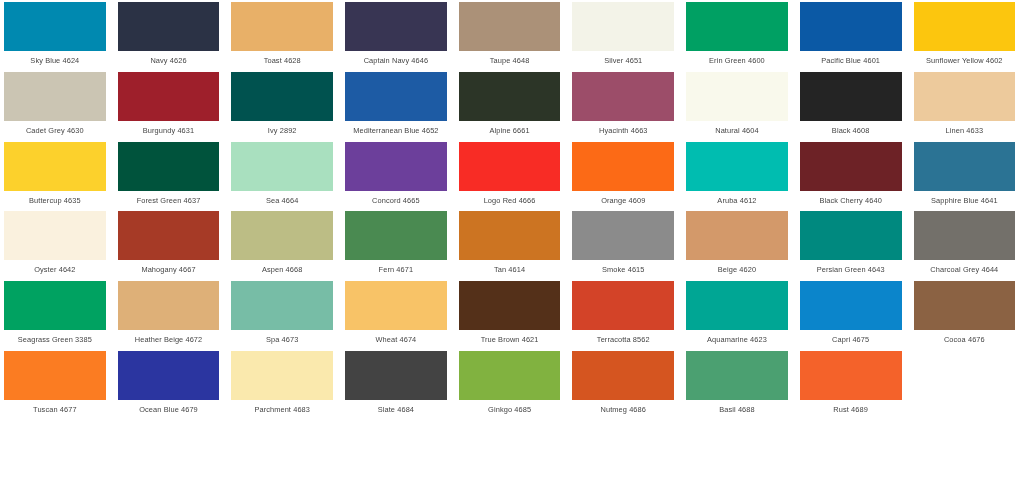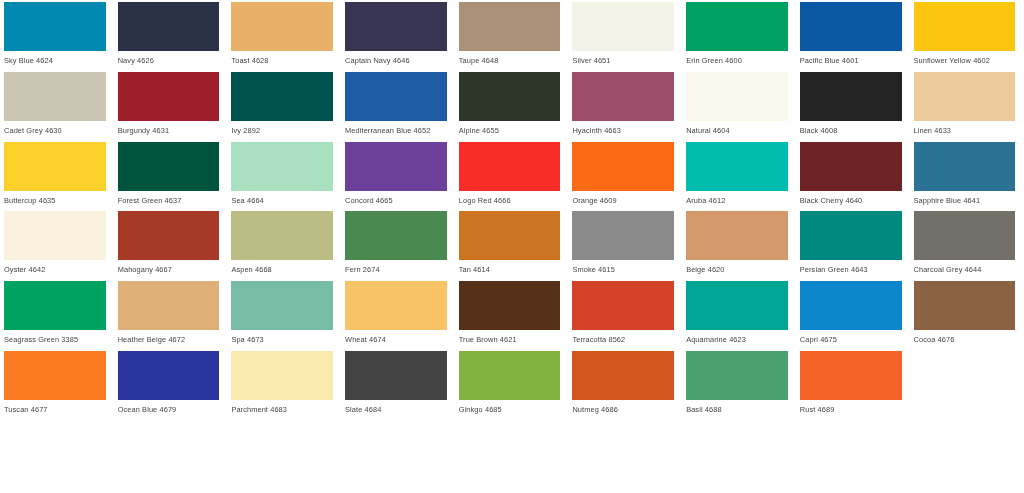--- a/index.html
+++ b/index.html
@@ -37,20 +37,21 @@
   .swatch-label {
     display: block;
     font-size: 7.4px;
     line-height: 11px;
     color: #444444;
     padding-top: 4px;
     letter-spacing: 0.1px;
     white-space: nowrap;
     overflow: hidden;
     font-family: "Liberation Sans", "DejaVu Sans", sans-serif;
+    text-align: center;
   }
 </style>
 </head>
 <body>
 
 <div id="swatch-grid">
     <div class="swatch-cell">
       <span class="swatch-chip" style="background-color: rgb(0, 137, 176);"></span>
       <span class="swatch-label">Sky Blue 4624</span>
     </div>
@@ -97,21 +98,21 @@
     <div class="swatch-cell">
       <span class="swatch-chip" style="background-color: rgb(0, 82, 79);"></span>
       <span class="swatch-label">Ivy 2892</span>
     </div>
     <div class="swatch-cell">
       <span class="swatch-chip" style="background-color: rgb(29, 91, 164);"></span>
       <span class="swatch-label">Mediterranean Blue 4652</span>
     </div>
     <div class="swatch-cell">
       <span class="swatch-chip" style="background-color: rgb(44, 53, 39);"></span>
-      <span class="swatch-label">Alpine 4655</span>
+      <span class="swatch-label">Alpine 6661</span>
     </div>
     <div class="swatch-cell">
       <span class="swatch-chip" style="background-color: rgb(156, 77, 105);"></span>
       <span class="swatch-label">Hyacinth 4663</span>
     </div>
     <div class="swatch-cell">
       <span class="swatch-chip" style="background-color: rgb(249, 249, 236);"></span>
       <span class="swatch-label">Natural 4604</span>
     </div>
     <div class="swatch-cell">
@@ -165,21 +166,21 @@
     <div class="swatch-cell">
       <span class="swatch-chip" style="background-color: rgb(166, 58, 38);"></span>
       <span class="swatch-label">Mahogany 4667</span>
     </div>
     <div class="swatch-cell">
       <span class="swatch-chip" style="background-color: rgb(188, 189, 133);"></span>
       <span class="swatch-label">Aspen 4668</span>
     </div>
     <div class="swatch-cell">
       <span class="swatch-chip" style="background-color: rgb(74, 138, 81);"></span>
-      <span class="swatch-label">Fern 2674</span>
+      <span class="swatch-label">Fern 4671</span>
     </div>
     <div class="swatch-cell">
       <span class="swatch-chip" style="background-color: rgb(204, 116, 34);"></span>
       <span class="swatch-label">Tan 4614</span>
     </div>
     <div class="swatch-cell">
       <span class="swatch-chip" style="background-color: rgb(139, 139, 139);"></span>
       <span class="swatch-label">Smoke 4615</span>
     </div>
     <div class="swatch-cell">

